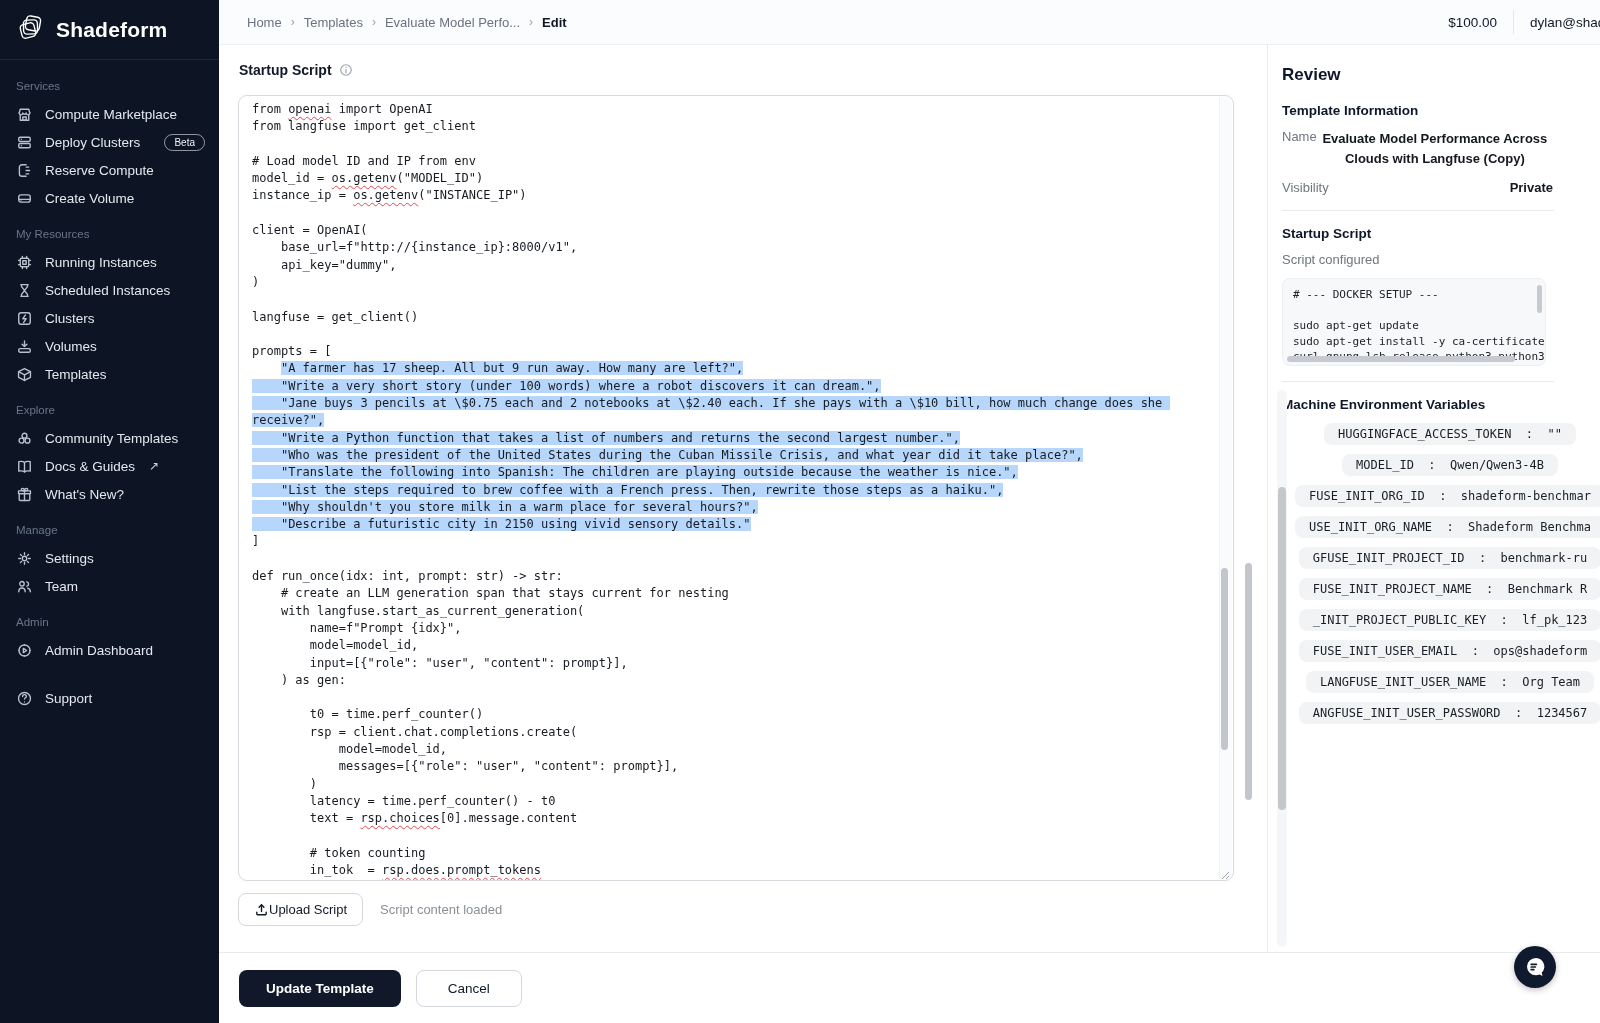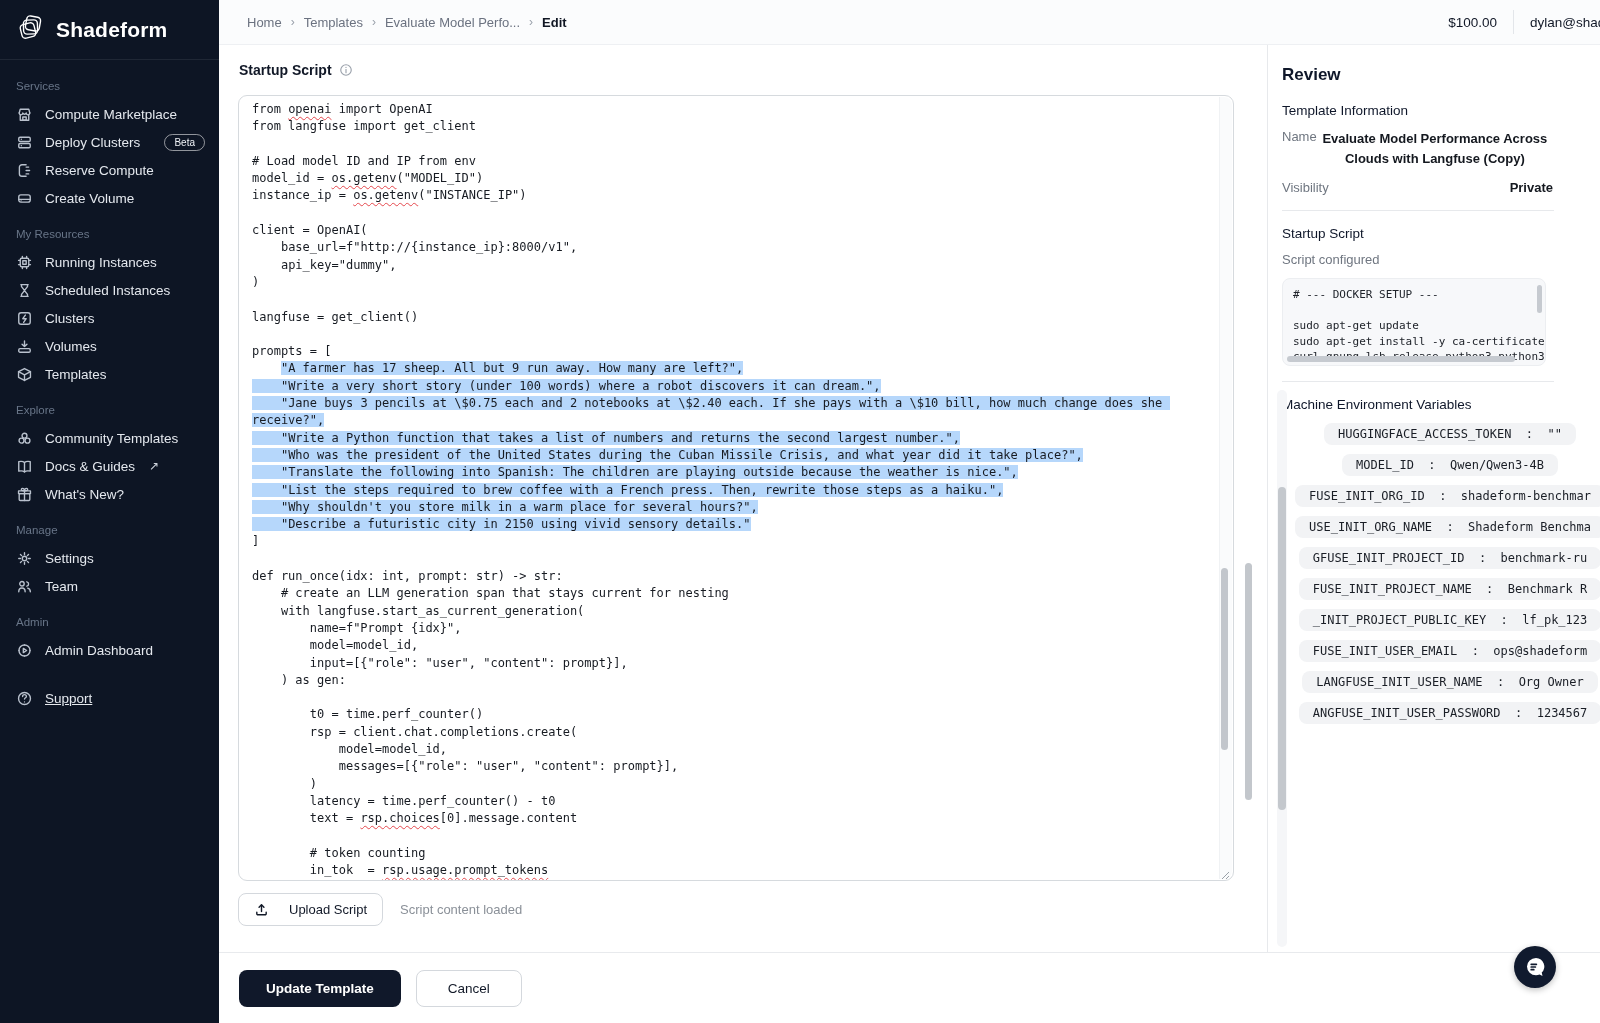--- a/index.html
+++ b/index.html
@@ -10,21 +10,21 @@
   
   .sidebar { position:absolute; left:0; top:0; width:219px; height:1023px; background:#0d1524; color:#e7eaee; }
   .logo-row { height:60px; display:flex; align-items:center; gap:10px; padding:0 16px; border-bottom:1px solid rgba(255,255,255,.08); }
   .logo-row .brand { font-size:21px; font-weight:bold; letter-spacing:.2px; color:#fff; }
   .nav { padding:4px 0 0 0; }
   .nav-label { font-size:11.5px; color:#6470822; color:#687588; margin:16px 16px 8px 16px; }
   .nav-item { height:28px; display:flex; align-items:center; gap:12px; padding:0 14px 0 16px; font-size:13.5px; font-weight:500; color:#e4e8ee; cursor:default; }
   .nav-item .icn { width:17px; height:17px; display:flex; align-items:center; justify-content:center; color:#b9c1cd; flex:0 0 17px; }
   .nav-item .ext { font-size:12px; color:#cdd3dc; margin-left:2px; }
   .badge { margin-left:auto; font-size:10px; color:#eef1f5; border:1px solid rgba(255,255,255,.55); border-radius:999px; padding:2px 9px; line-height:1.1; }
-  .support-wrap { margin-top:20px;text-decoration:underline; }
+  .support-wrap { margin-top:20px; }
 
   
   .topbar { position:absolute; left:219px; top:0; width:1479px; height:45px; background:#fbfcfd; border-bottom:1px solid #eef0f3; display:flex; align-items:center; padding:0 24px 0 28px; }
   .crumbs { display:flex; align-items:center; gap:9px; font-size:13px; color:#6b7280; }
   .crumbs .sep { color:#9aa1ab; font-size:12px; }
   .crumbs .current { color:#101623; font-weight:600; }
   .top-right { margin-left:auto; display:flex; align-items:center; gap:16px; }
   .balance { font-size:13.5px; color:#111827; font-weight:500; }
   .vdiv { width:1px; height:24px; background:#e3e6ea; }
   .account { display:flex; align-items:center; gap:7px; font-size:13.5px; color:#111827; font-weight:500; }
@@ -37,35 +37,35 @@
 
   .textarea { position:absolute; left:19px; top:50px; width:996px; height:786px; border:1px solid #d6dade; border-radius:9px; background:#fff; overflow:hidden; }
   .code { margin:0; padding:5px 17px 8px 13px; width:981px; font-family:"DejaVu Sans Mono", monospace; font-size:12px; line-height:17.3px; color:#171b22; white-space:pre-wrap; word-break:break-word; }
   .sel { background:#b6d7fb; }
   .misspell { text-decoration-line:underline; text-decoration-style:wavy; text-decoration-color:#e5484d; text-decoration-thickness:1px; text-underline-offset:2.5px; }
   .ta-rail { position:absolute; top:1px; right:1px; bottom:1px; width:13px; background:#fafbfc; border-left:1px solid #f0f2f4; border-radius:0 8px 8px 0; }
   .ta-thumb { position:absolute; right:4px; top:471px; width:7px; height:182px; background:#c2c6cc; border-radius:4px; }
   .resize-grip { position:absolute; right:3px; bottom:3px; width:11px; height:11px; }
 
   .upload-row { position:absolute; left:19px; top:848px; display:flex; align-items:center; gap:17px; }
-  .upload-btn { display:flex; align-items:center; gap:20px; background:#fff; border:1px solid #d4d8dd; border-radius:8px; padding:8px 15px; font-size:13px; font-weight:500; color:#111827; font-family:inherit; cursor:pointer; }
+  .upload-btn { display:flex; align-items:center; gap:0; background:#fff; border:1px solid #d4d8dd; border-radius:8px; padding:8px 15px; font-size:13px; font-weight:500; color:#111827; font-family:inherit; cursor:pointer; }
   .upload-btn .icn { display:flex; color:#111827; }
   .upload-status { font-size:13px; color:#8a9098; }
 
   .page-scroll-thumb { position:absolute; left:1026px; top:518px; width:7px; height:237px; background:#c3c7cc; border-radius:4px; }
 
   
   .footer { position:absolute; left:219px; top:952px; width:1381px; height:71px; background:#fff; border-top:1px solid #e8eaed; display:flex; align-items:center; gap:15px; padding-left:20px; }
   .btn-primary { background:#10182a; color:#fff; border:none; border-radius:8px; padding:11px 27px; font-size:13.5px; font-weight:600; font-family:inherit; cursor:pointer; }
   .btn-secondary { background:#fff; color:#111827; border:1px solid #d4d8dd; border-radius:8px; padding:10px 31px; font-size:13.5px; font-weight:500; font-family:inherit; cursor:pointer; }
 
   
   .review { position:absolute; left:1267px; top:45px; width:333px; height:907px; background:#fff; border-left:1px solid #e7e9ec; padding:20px 47px 0 14px; }
   .review h2 { margin:0 0 18px 0; font-size:17px; font-weight:bold; color:#0f172a; }
-  .review h3 { margin:0 0 11px 0; font-size:13.5px; font-weight:normal; color:#0f172a; }
+  .review h3 { margin:0 0 11px 0; font-size:13.5px; font-weight:bold; color:#0f172a; }
   .kv { display:flex; font-size:13px; margin-bottom:12px; }
   .kv .k { color:#6f7680; flex:0 0 auto; }
   .kv .v { color:#14181f; font-weight:600; }
   .kv.name-row .v { flex:1; text-align:center; line-height:1.5; }
   .kv.vis-row { justify-content:space-between; }
   .rdiv { border-top:1px solid #e7e9ec; margin:15px 0 15px 0; width:272px; }
   .status-line { font-size:13px; color:#6f7680; margin:0 0 11px 0; }
   .script-preview { position:relative; width:264px; height:88px; background:#f7f8fa; border:1px solid #eceef1; border-radius:8px; padding:8px 14px 8px 10px; overflow:hidden; }
   .script-preview pre { margin:0; font-family:"DejaVu Sans Mono", monospace; font-size:11px; line-height:15.5px; color:#20242b; white-space:pre; }
   .sp-vthumb { position:absolute; top:6px; right:3px; width:5px; height:28px; background:#c6cad0; border-radius:3px; }
@@ -337,21 +337,21 @@
 
         t0 = time.perf_counter()
         rsp = client.chat.completions.create(
             model=model_id,
             messages=[{"role": "user", "content": prompt}],
         )
         latency = time.perf_counter() - t0
         text = <span class="misspell">rsp.choices</span>[0].message.content
 
         # token counting
-        in_tok  = <span class="misspell">rsp.usage.prompt_tokens</span></span></pre>
+        in_tok  = <span class="misspell">rsp.does.prompt_tokens</span></span></pre>
       <div class="ta-rail">
         <div class="ta-thumb"></div>
       </div>
       <div class="resize-grip">
         <svg width="11" height="11" viewBox="0 0 11 11" stroke="#9aa1a9" stroke-width="1">
             <path d="M10 3 L3 10 M10 7 L7 10" fill="none"></path>
           </svg>
       </div>
     </div>
 
@@ -404,21 +404,21 @@
     <h3>Machine Environment Variables</h3>
     <div class="env-list" id="env-list">
         <div class="env-pill">HUGGINGFACE_ACCESS_TOKEN  :  ""</div>
         <div class="env-pill">MODEL_ID  :  Qwen/Qwen3-4B</div>
         <div class="env-pill">FUSE_INIT_ORG_ID  :  shadeform-benchmar</div>
         <div class="env-pill">USE_INIT_ORG_NAME  :  Shadeform Benchma</div>
         <div class="env-pill">GFUSE_INIT_PROJECT_ID  :  benchmark-ru</div>
         <div class="env-pill">FUSE_INIT_PROJECT_NAME  :  Benchmark R</div>
         <div class="env-pill">_INIT_PROJECT_PUBLIC_KEY  :  lf_pk_123</div>
         <div class="env-pill">FUSE_INIT_USER_EMAIL  :  ops@shadeform</div>
-        <div class="env-pill">LANGFUSE_INIT_USER_NAME  :  Org Owner</div>
+        <div class="env-pill">LANGFUSE_INIT_USER_NAME  :  Org Team</div>
         <div class="env-pill">ANGFUSE_INIT_USER_PASSWORD  :  1234567</div>
       </div>
 
     <div class="panel-scroll">
       <div class="panel-thumb"></div>
     </div>
   </aside>
 
   <footer class="footer">
     <button class="btn-primary">Update Template</button>

